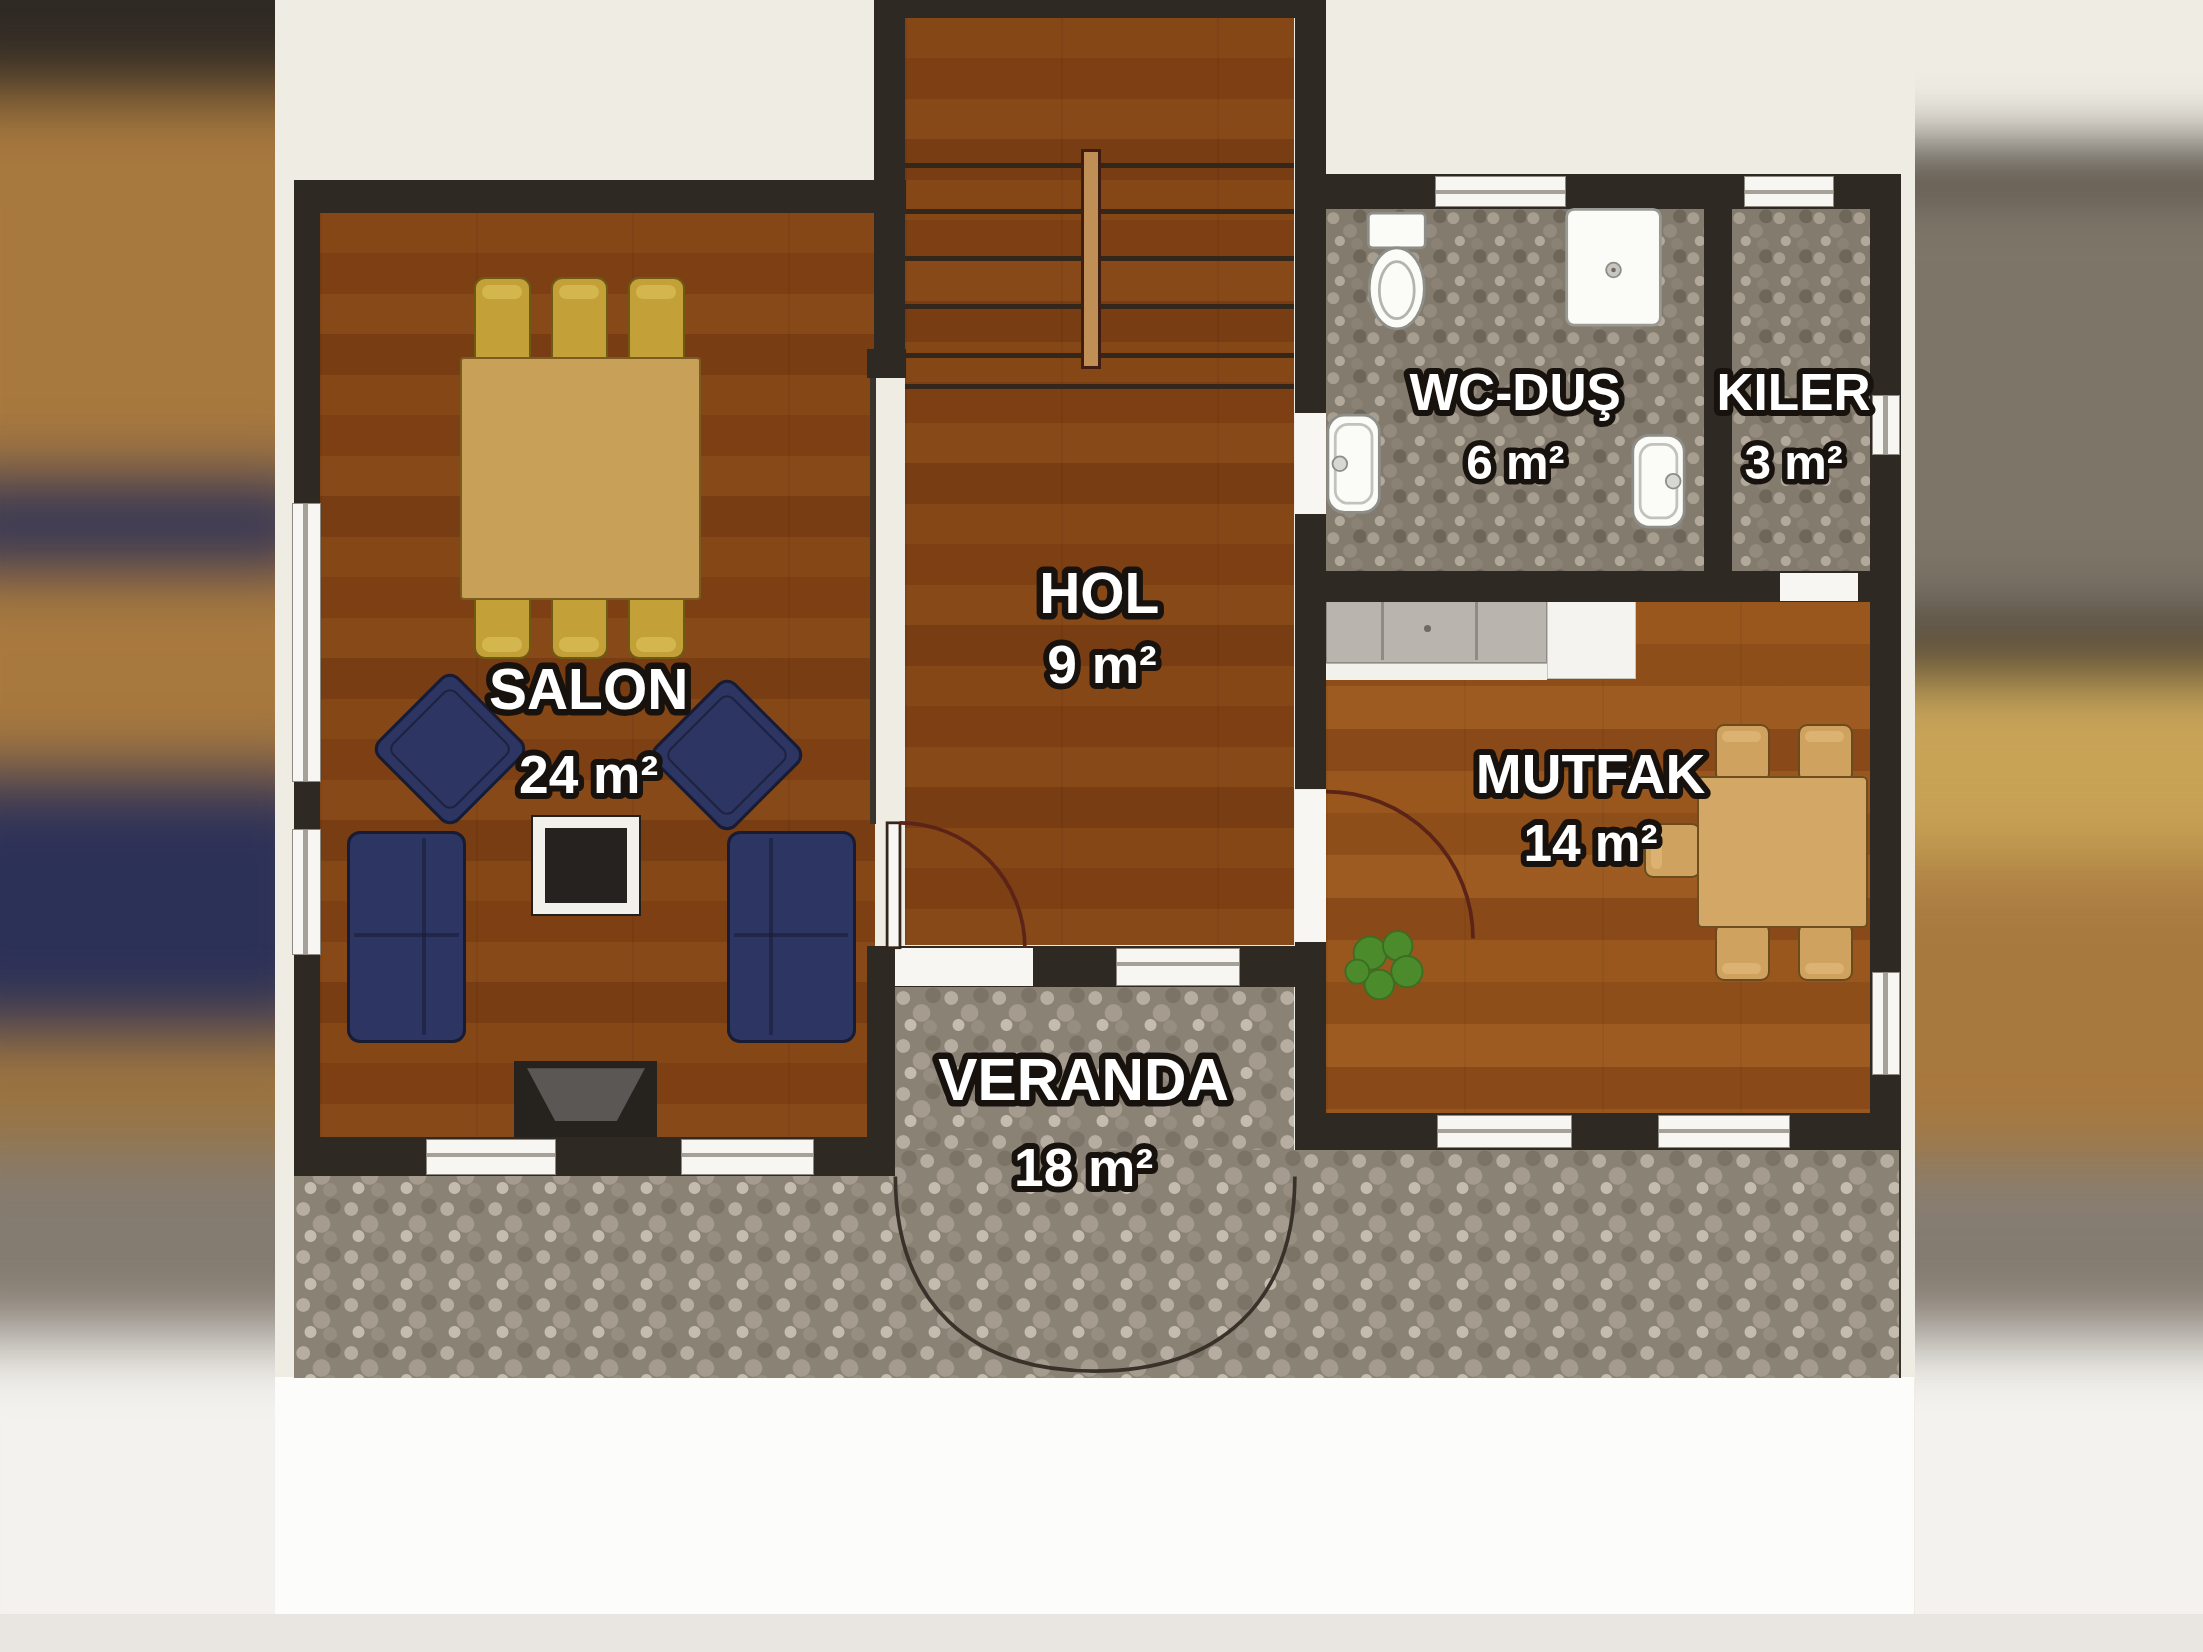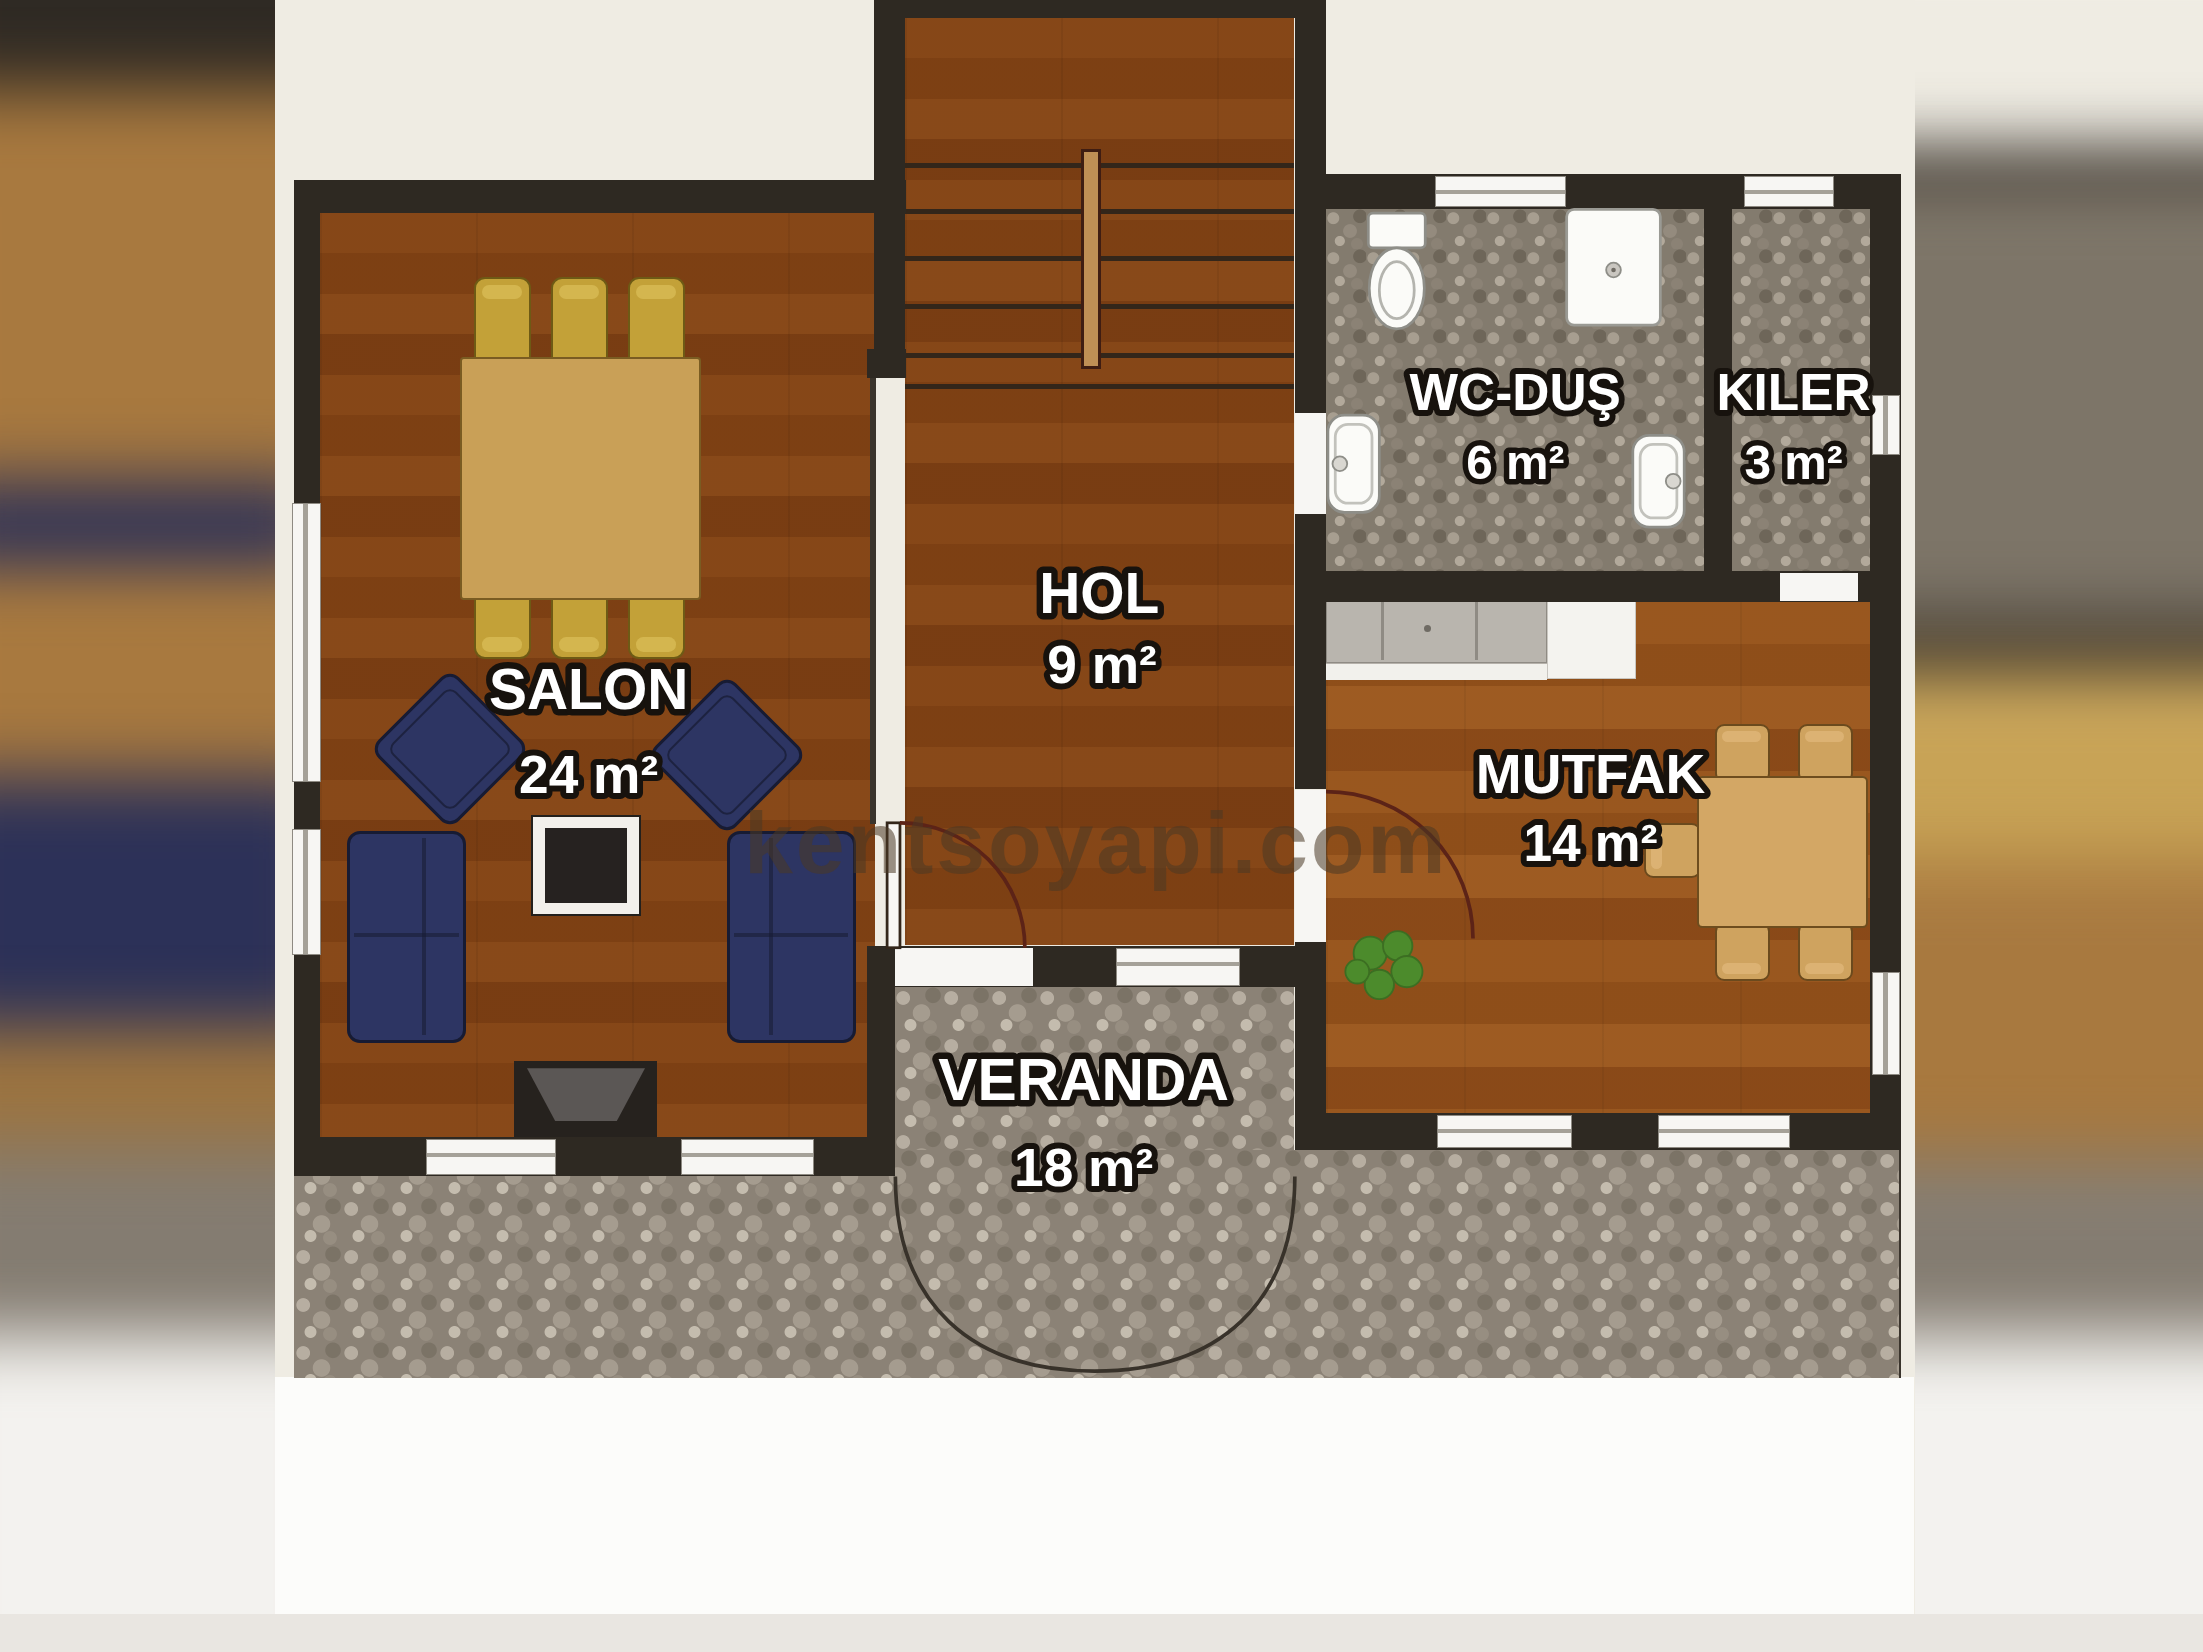--- a/index.html
+++ b/index.html
@@ -256,16 +256,15 @@
     <text x="1953" y="447" font-size="56" text-anchor="middle" fill="#ffffff" stroke="#17120d" stroke-width="13" paint-order="stroke" stroke-linejoin="round">KILER</text>
     <text x="1953" y="522" font-size="52" text-anchor="middle" fill="#ffffff" stroke="#17120d" stroke-width="12" paint-order="stroke" stroke-linejoin="round">3 m²</text>
 
     <text x="1732" y="864" font-size="60" text-anchor="middle" fill="#ffffff" stroke="#17120d" stroke-width="13" paint-order="stroke" stroke-linejoin="round">MUTFAK</text>
     <text x="1732" y="938" font-size="56" text-anchor="middle" fill="#ffffff" stroke="#17120d" stroke-width="13" paint-order="stroke" stroke-linejoin="round">14 m²</text>
 
     <text x="1180" y="1198" font-size="64" text-anchor="middle" fill="#ffffff" stroke="#17120d" stroke-width="14" paint-order="stroke" stroke-linejoin="round">VERANDA</text>
     <text x="1180" y="1292" font-size="58" text-anchor="middle" fill="#ffffff" stroke="#17120d" stroke-width="13" paint-order="stroke" stroke-linejoin="round">18 m²</text>
   </svg>
 
-  <div class="abs watermark" style="left:744px;top:792px;z-index:50;">kentsoyapi.com</div>
 
 </div>
 
 
 </body></html>

